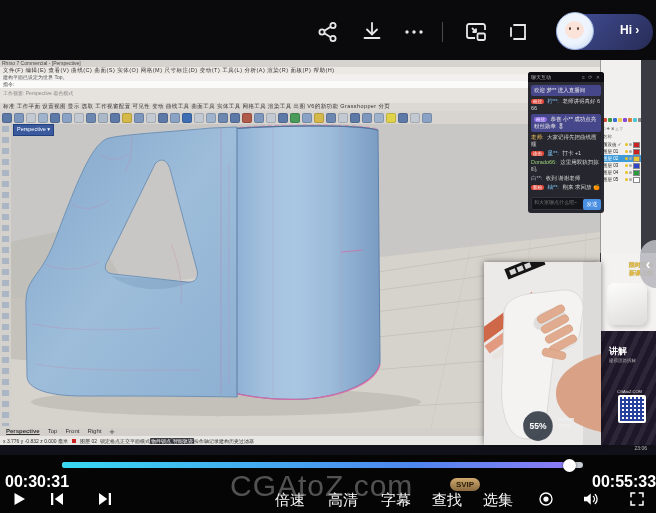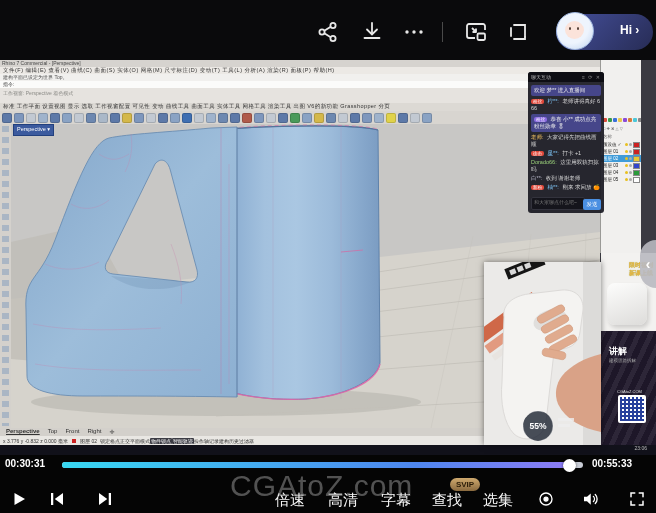--- a/index.html
+++ b/index.html
@@ -97,21 +97,21 @@
   #qr .grid{width:100%;height:100%;
     background:repeating-linear-gradient(0deg,#27409c 0 2px,rgba(255,255,255,0) 2px 4px),
                repeating-linear-gradient(90deg,#27409c 0 2px,#ffffff 2px 4px)}
   
   #collapse{left:640px;top:180px;width:16px;height:48px;background:rgba(185,185,192,.9);
             border-radius:24px 0 0 24px;z-index:12;color:#fff;font-size:14px;font-weight:bold;
             display:flex;align-items:center;justify-content:center;cursor:pointer}
   
   #bottombar{left:0;top:455px;width:656px;height:58px;background:#050505;z-index:60}
   #watermark{left:230px;top:14px;font-size:30px;color:rgba(160,160,160,.5);letter-spacing:1px;z-index:1}
-  #elapsed,#duration{top:3px;font-size:10px;color:#fff;font-weight:bold;z-index:2}
+  #elapsed,#duration{top:18px;font-size:16px;color:#fff;font-weight:bold;z-index:2}
   #elapsed{left:5px} #duration{left:592px}
   #pbar{left:62px;top:7px;width:521px;height:6px;background:#c9cdd6;border-radius:3px;z-index:2;cursor:pointer}
   #pfill{position:absolute;left:0;top:0;height:6px;border-radius:3px;
          background:linear-gradient(90deg,#38d8f2,#4e86ef 70%,#8d7cf5 100%)}
   #pthumb{position:absolute;left:501px;top:-3.5px;width:13px;height:13px;border-radius:50%;background:#fff;
           box-shadow:0 0 3px rgba(0,0,0,.6)}
   .pbtn{top:35px;width:18px;height:18px;color:#fff;cursor:pointer;z-index:2}
   .pbtn svg{width:100%;height:100%}
   .ctl{top:36px;font-size:15px;color:#fafafa;cursor:pointer;z-index:2;font-weight:500}
   #svip{left:450px;top:23px;width:30px;height:13px;border-radius:7px;z-index:3;

